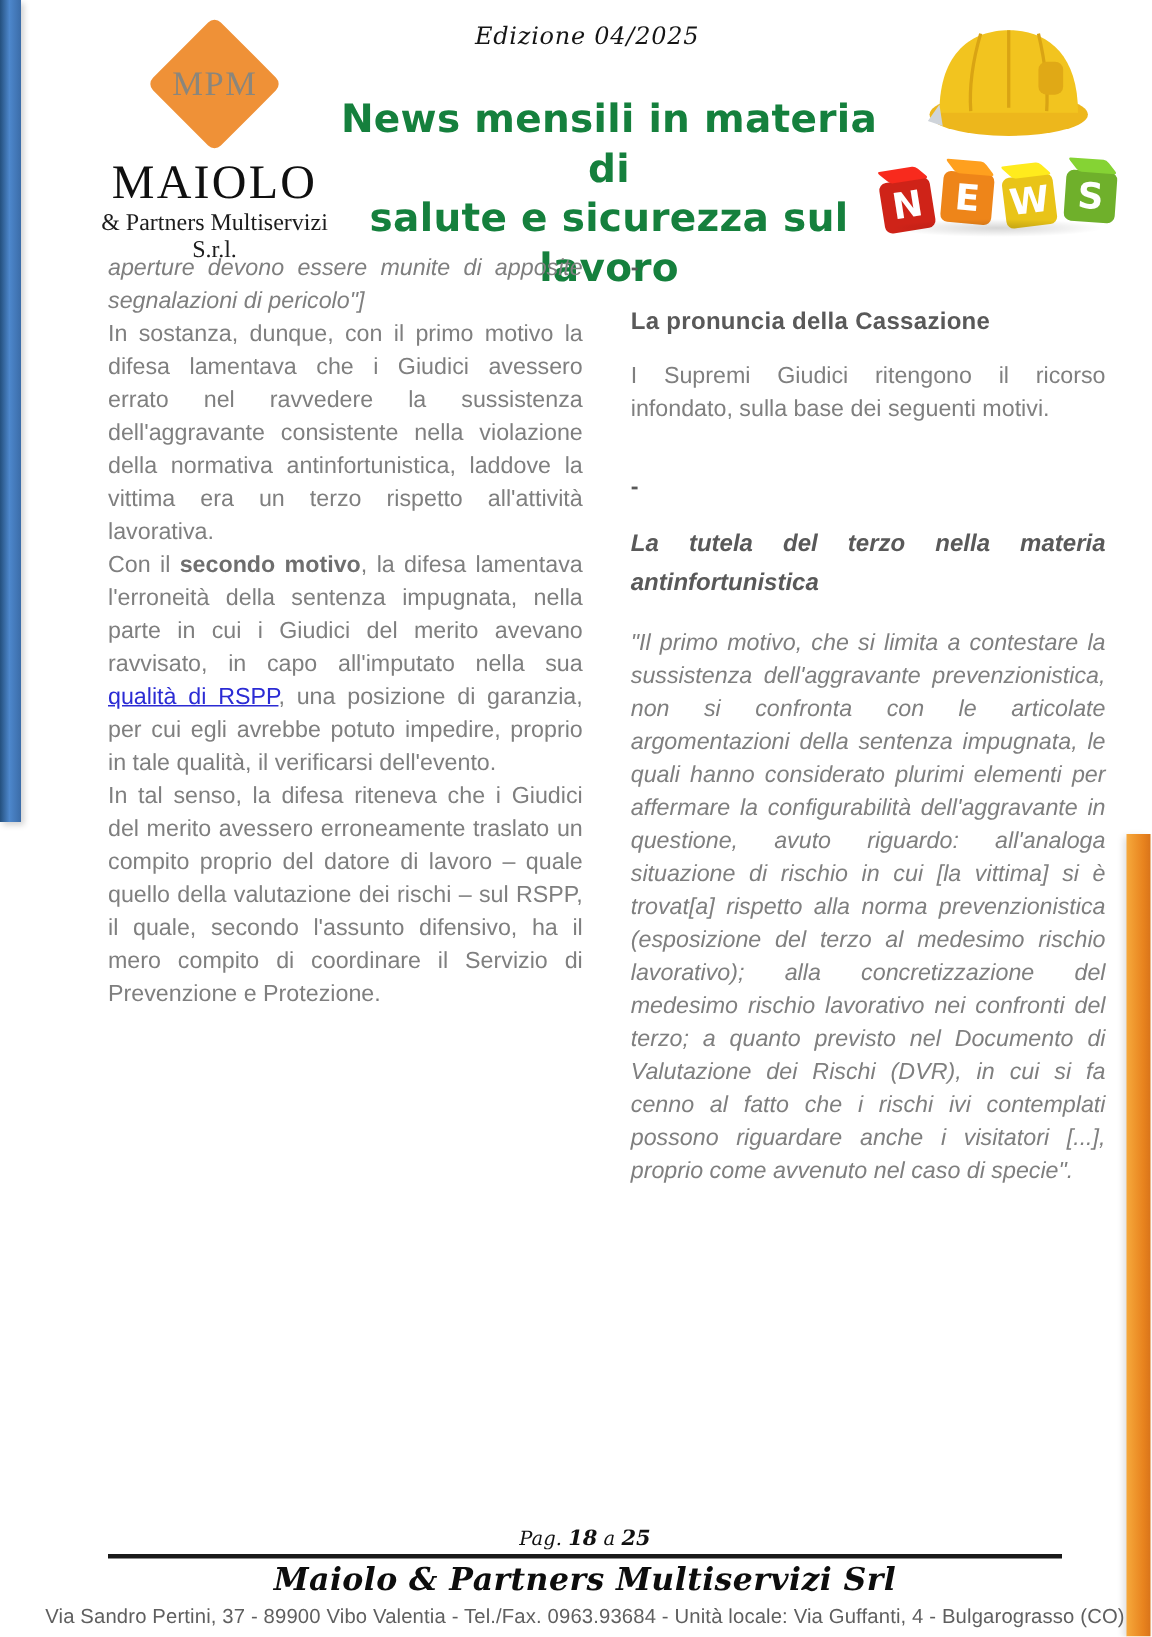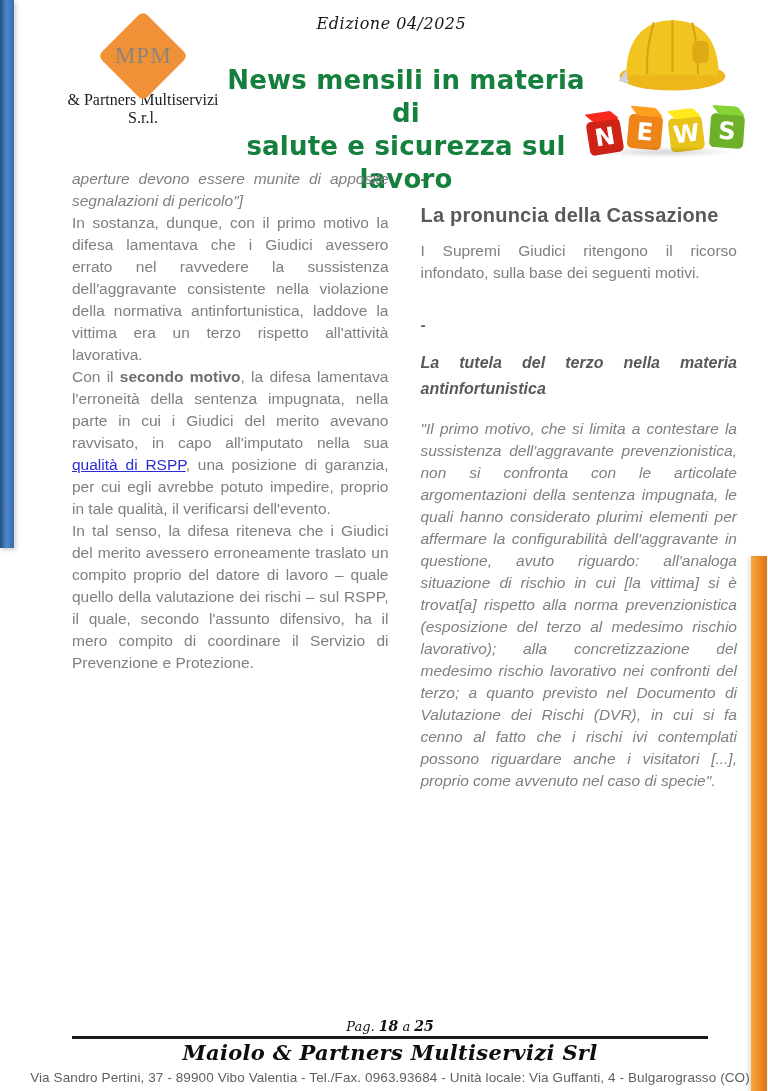--- a/index.html
+++ b/index.html
@@ -50,21 +50,21 @@
   
   .columns { position:absolute; top:168px; left:72px; right:31px; display:flex; gap:32px; }
   .col { flex:1; color:#7f7f7f; font-size:15.5px; line-height:22px; text-align:justify; }
   .col p { margin:0; }
   .mb { margin-bottom:52px; }
   .italic { font-style:italic; }
   .bold-inline { font-weight:700; color:#6e6e6e; }
   a.rspp-link { color:#2b2bd4; text-decoration:underline; cursor:pointer; }
   .dash { color:#595959; font-weight:700; margin-bottom:14px; }
   .dash2 { margin-top:30px; }
-  .col h2 { font-size:20px; color:#595959; font-weight:700; margin-bottom:14px; text-align:left;
+  .col h2 { font-size:16px; color:#595959; font-weight:700; margin-bottom:14px; text-align:left;
     letter-spacing:.2px; }
   .col h3 { font-size:16px; color:#595959; font-weight:700; font-style:italic;
     margin-bottom:16px; text-align:justify; line-height:26px; }
   .para-supremi { margin-bottom:36px; }
 
   
   footer { position:absolute; left:12px; right:0; bottom:6px; text-align:center; }
   .pag { font-family:"DejaVu Serif", serif; font-style:italic; font-size:13px; color:#111; }
   .pag .num { font-weight:700; font-size:14px; }
   .rule { width:636px; margin:2px auto 0; border-top:3px solid #1a1a1a; }
@@ -80,20 +80,21 @@
   <div class="blue-bar"></div>
   <div class="orange-bar"></div>
 
   <header>
     <div class="edition">Edizione 04/2025</div>
 
     <div class="logo">
       <div class="diamond">
         <span>MPM</span>
       </div>
+      <div class="logo-name">MAIOLO</div>
       <div class="logo-sub">&amp; Partners Multiservizi S.r.l.</div>
     </div>
 
     <h1 class="title">
       <span>News mensili in materia di</span><br>
       <span>salute e sicurezza sul lavoro</span>
     </h1>
 
     <div class="news-art">
       <svg class="hat" width="132" height="86" viewBox="0 0 120 78">

